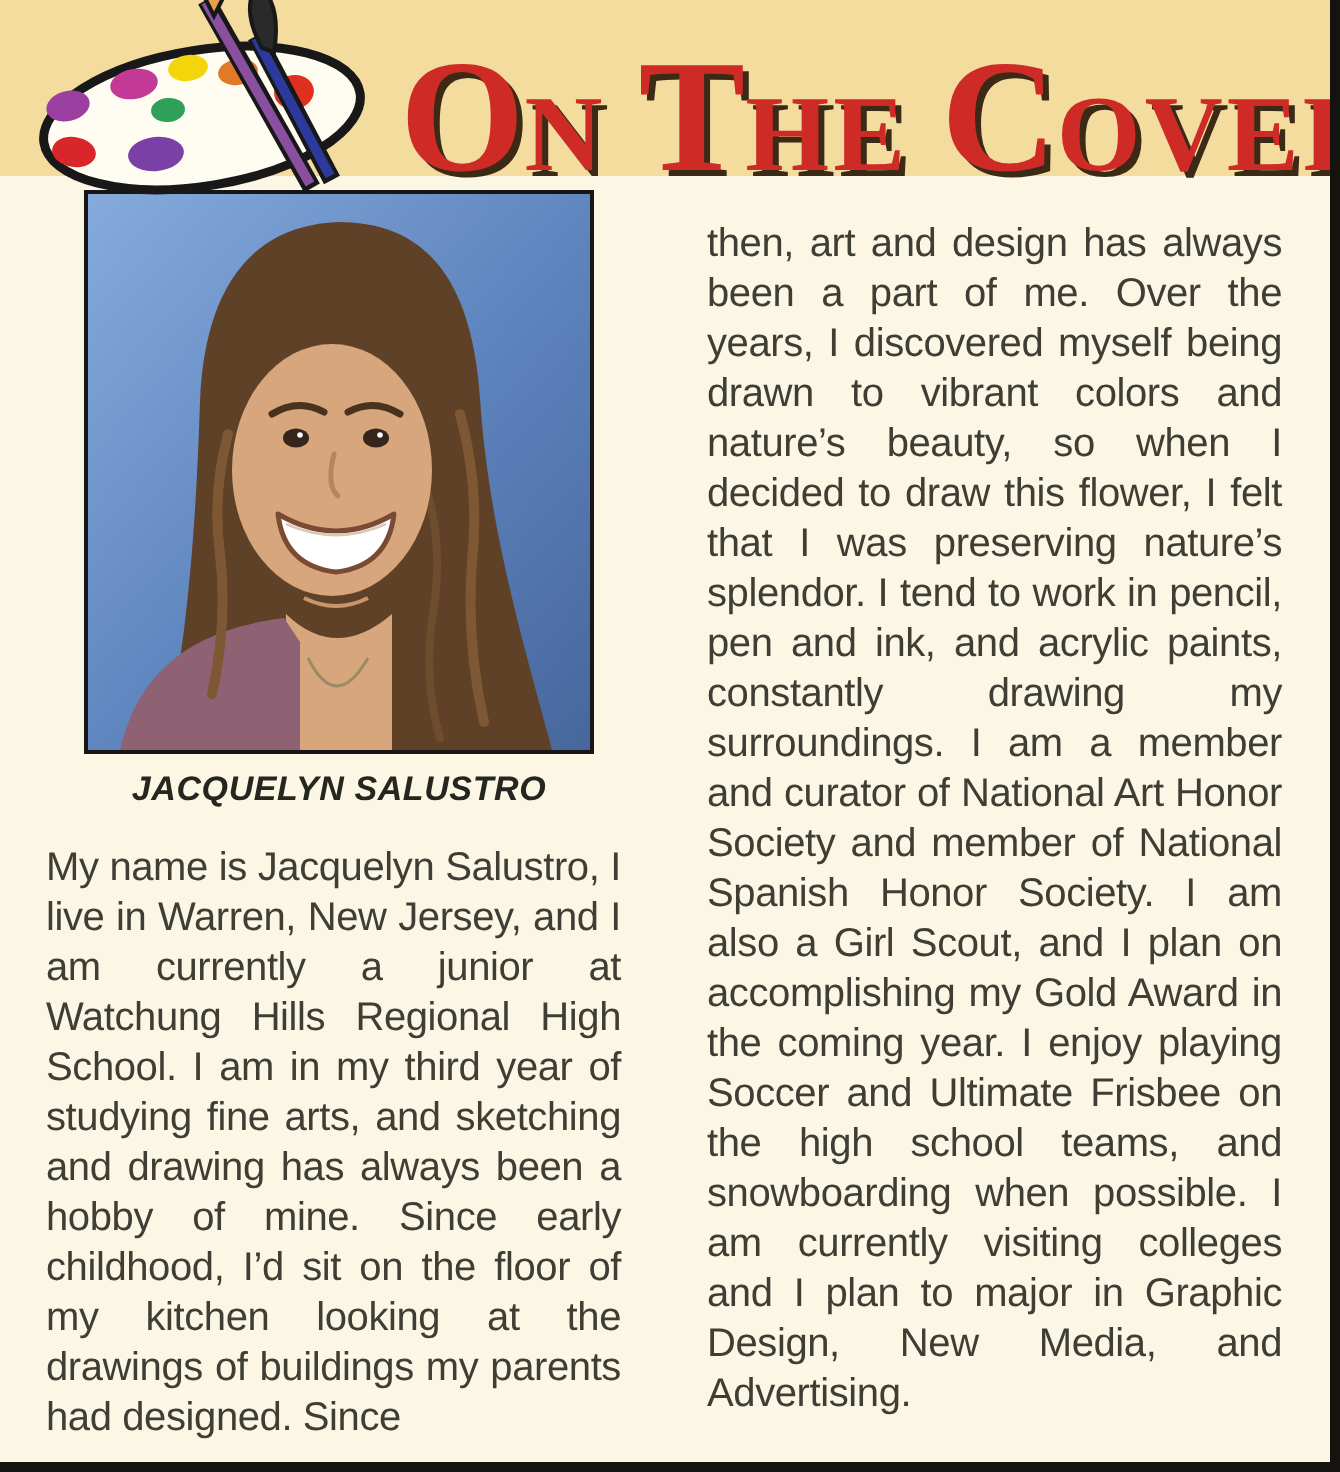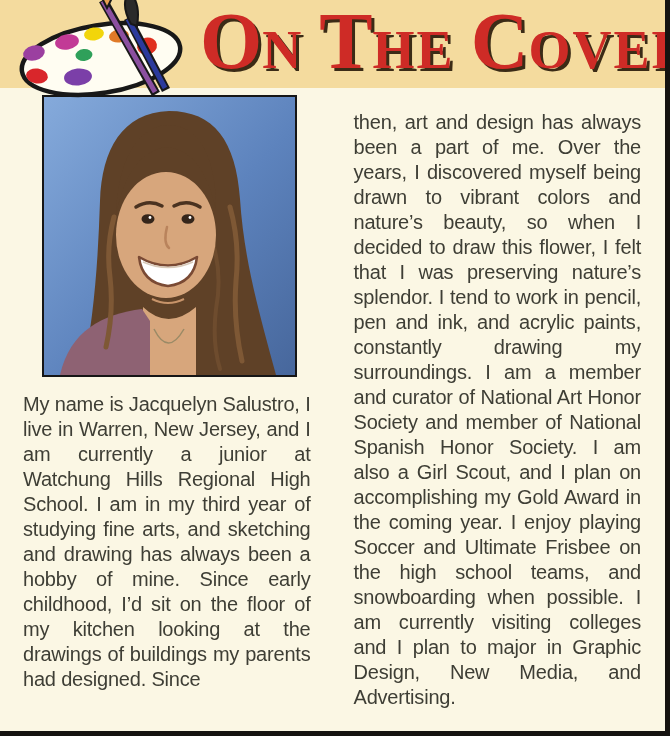--- a/index.html
+++ b/index.html
@@ -28,21 +28,21 @@
     position:absolute; left:192px; right:4px; top:0; height:88px;
     text-align:center;
     line-height:82px;
     white-space:nowrap;
     font-family:"Liberation Serif", serif;
     font-weight:bold;
     color:#CE2B26;
     text-shadow:3px 3px 0 #3B2B16;
     z-index:2;
   }
-  .title .word { display:inline-block; margin:0 8px; }
+  .title .word { display:inline-block; margin:18px 8px; }
   .title .big   { font-size:80px; }
   .title .small { font-size:54px; letter-spacing:2px; }
 
   
   .main {
     position:absolute; left:0; top:88px; right:0; bottom:0;
     display:flex;
     padding:7px 9px 0 8px;
     box-sizing:border-box;
     gap:13px;
@@ -147,20 +147,21 @@
           <circle cx="106" cy="120.5" r="1.4" fill="#fff"></circle>
           <circle cx="146" cy="120.5" r="1.4" fill="#fff"></circle>
 
           <path d="M123,130 Q119,146 125,151" fill="none" stroke="#b9835c" stroke-width="2.5" stroke-linecap="round"></path>
 
           <path d="M95,160 Q124,177 153,160 Q150,186 124,189 Q98,186 95,160 Z" fill="#FFFFFF" stroke="#7A4A34" stroke-width="2.5" stroke-linejoin="round"></path>
           <path d="M99,165 Q124,176 149,165" fill="none" stroke="#d8c9b8" stroke-width="1.5"></path>
 
           <path d="M108,202 Q124,210 140,202" fill="none" stroke="#c8946a" stroke-width="2"></path>
         </svg>
+        <div class="caption">JACQUELYN SALUSTRO</div>
       </div>
       <p>My name is Jacquelyn Salustro, I live in Warren, New Jersey, and I am currently a junior at Watchung Hills Regional High School. I am in my third year of studying fine arts, and sketching and drawing has always been a hobby of mine. Since early childhood, I’d sit on the floor of my kitchen looking at the drawings of buildings my parents had designed. Since</p>
     </div>
 
     <div class="col">
       <p>then, art and design has always been a part of me. Over the years, I discovered myself being drawn to vibrant colors and nature’s beauty, so when I decided to draw this flower, I felt that I was preserving nature’s splendor. I tend to work in pencil, pen and ink, and acrylic paints, constantly drawing my surroundings. I am a member and curator of National Art Honor Society and member of National Spanish Honor Society. I am also a Girl Scout, and I plan on accomplishing my Gold Award in the coming year. I enjoy playing Soccer and Ultimate Frisbee on the high school teams, and snowboarding when possible. I am currently visiting colleges and I plan to major in Graphic Design, New Media, and Advertising.</p>
     </div>
 
   </div>
 </div>

